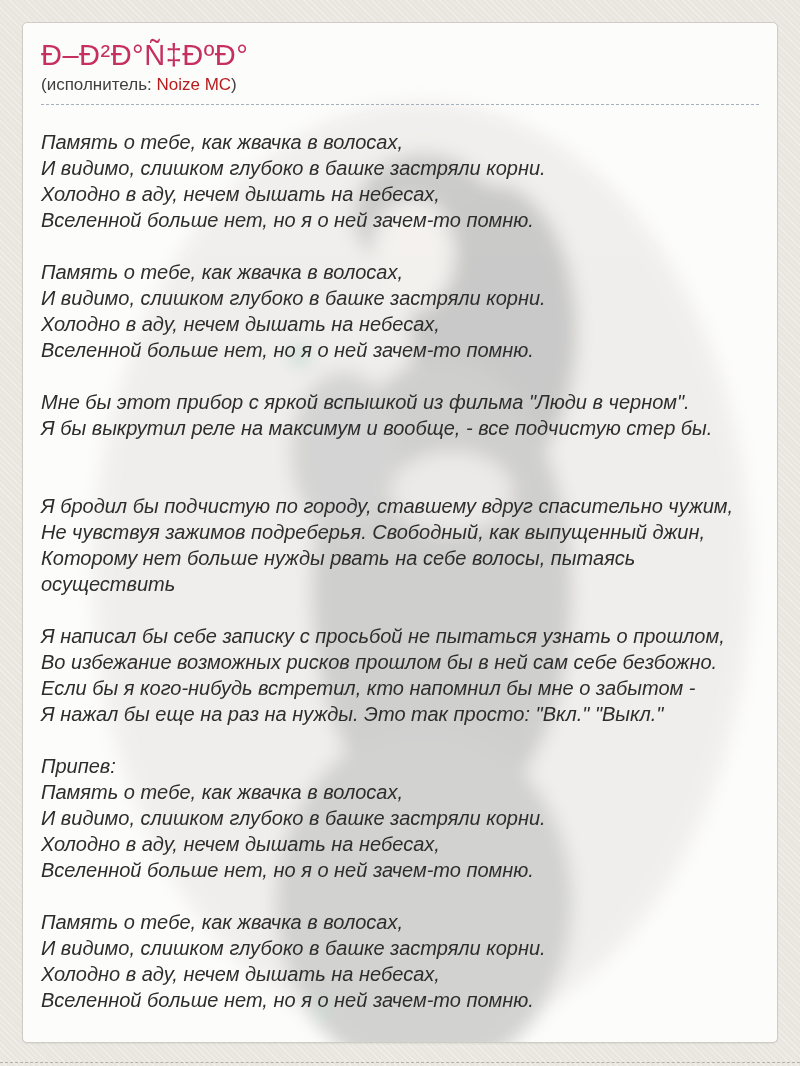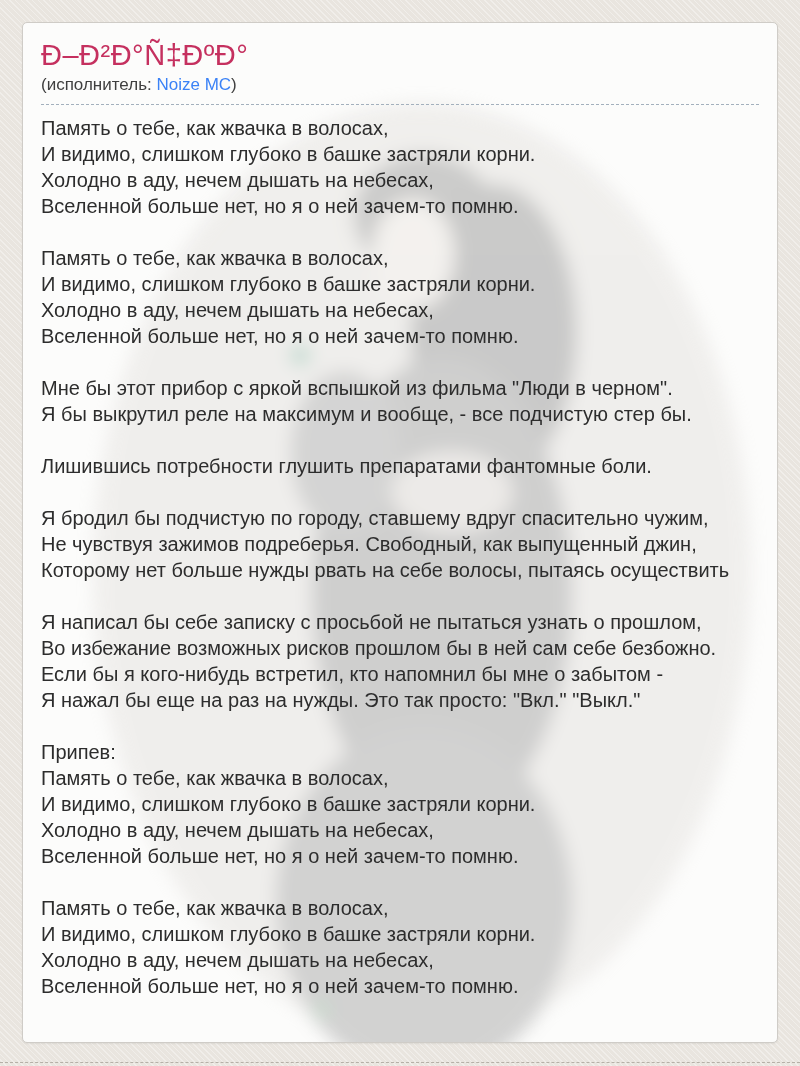--- a/index.html
+++ b/index.html
@@ -32,24 +32,24 @@
     margin:2px 0 5px 0;
     font-size:29px;line-height:1.05;font-weight:normal;
     color:#c5305f;
     letter-spacing:.5px;
   }
   .artist-line{
     font-size:17px;color:#3f3f3f;
     padding-bottom:9px;
     border-bottom:1px dashed #a3b0bd;
   }
-  .artist-link{color:#3b82f6;text-decoration:none;cursor:pointer;text-align:right;}
+  .artist-link{color:#b91c1c;text-decoration:none;cursor:pointer;text-align:right;}
   .lyrics{
-    margin-top:10px;
-    font-size:20px;line-height:26px;color:#2d2d2d;
+    margin-top:24px;
+    font-size:20px;line-height:26px;color:#2d2d2d;font-style:italic;
   }
   .stanza{margin:26px 0 0 0;}
   .stanza:first-child{margin-top:0;}
 </style>
 </head>
 <body>
 
 <div class="card">
 
   <svg class="photo-bg" viewBox="0 0 756 1021" preserveAspectRatio="none" aria-hidden="true">
@@ -74,21 +74,21 @@
 
   <div class="card-content">
     <div>
       <h1 class="song-title">Ð–Ð²Ð°Ñ‡ÐºÐ°</h1>
       <div class="artist-line"><span>(исполнитель: </span><a class="artist-link" href="#">Noize MC</a><span>)</span></div>
     </div>
 
     <div class="lyrics">
         <p class="stanza"><span>Память о тебе, как жвачка в волосах,</span><br><span>И видимо, слишком глубоко в башке застряли корни.</span><br><span>Холодно в аду, нечем дышать на небесах,</span><br><span>Вселенной больше нет, но я о ней зачем-то помню.</span></p>
         <p class="stanza"><span>Память о тебе, как жвачка в волосах,</span><br><span>И видимо, слишком глубоко в башке застряли корни.</span><br><span>Холодно в аду, нечем дышать на небесах,</span><br><span>Вселенной больше нет, но я о ней зачем-то помню.</span></p>
-        <p class="stanza"><span>Мне бы этот прибор с яркой вспышкой из фильма "Люди в черном".</span><br><span>Я бы выкрутил реле на максимум и вообще, - все подчистую стер бы.</span><br><br><span>Лишившись потребности глушить препаратами фантомные боли.</span></p>
+        <p class="stanza"><span>Мне бы этот прибор с яркой вспышкой из фильма "Люди в черном".</span><br><span>Я бы выкрутил реле на максимум и вообще, - все подчистую стер бы.</span><br><br></p>
         <p class="stanza"><span>Я бродил бы подчистую по городу, ставшему вдруг спасительно чужим,</span><br><span>Не чувствуя зажимов подреберья. Свободный, как выпущенный джин,</span><br><span>Которому нет больше нужды рвать на себе волосы, пытаясь осуществить</span><br></p>
         <p class="stanza"><span>Я написал бы себе записку с просьбой не пытаться узнать о прошлом,</span><br><span>Во избежание возможных рисков прошлом бы в ней сам себе безбожно.</span><br><span>Если бы я кого-нибудь встретил, кто напомнил бы мне о забытом -</span><br><span>Я нажал бы еще на раз на нужды. Это так просто: "Вкл." "Выкл."</span></p>
         <p class="stanza"><span>Припев:</span><br><span>Память о тебе, как жвачка в волосах,</span><br><span>И видимо, слишком глубоко в башке застряли корни.</span><br><span>Холодно в аду, нечем дышать на небесах,</span><br><span>Вселенной больше нет, но я о ней зачем-то помню.</span></p>
         <p class="stanza"><span>Память о тебе, как жвачка в волосах,</span><br><span>И видимо, слишком глубоко в башке застряли корни.</span><br><span>Холодно в аду, нечем дышать на небесах,</span><br><span>Вселенной больше нет, но я о ней зачем-то помню.</span></p>
       </div>
   </div>
 </div>
 
 <div class="bottom-divider"></div>
 

